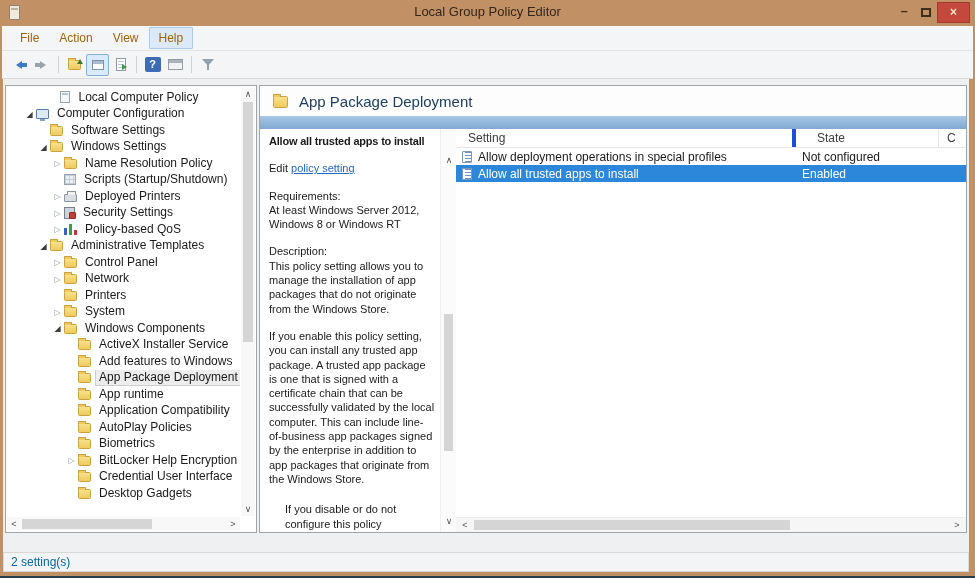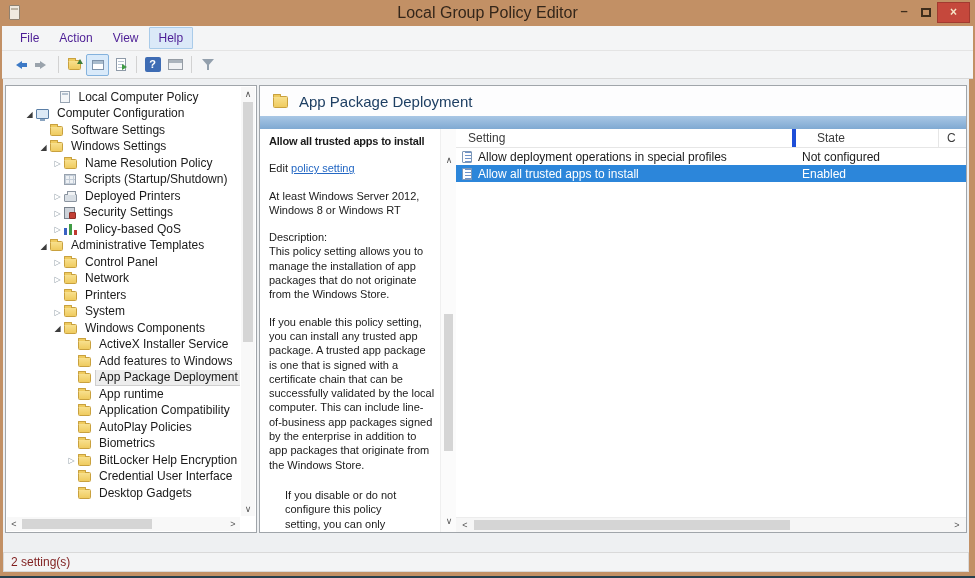--- a/index.html
+++ b/index.html
@@ -11,33 +11,33 @@
   }
   .window { position:absolute; inset:0; background:#c29065; }
   .window::after { content:""; position:absolute; left:0; right:0; bottom:0; height:2px; background:#27404d; }
 
   
   .titlebar { position:absolute; top:0; left:0; right:0; height:26px; }
   .win-icon { position:absolute; left:9px; top:5px; width:11px; height:15px;
     background:#efe9df; border:1px solid #8f8170; border-radius:1px; }
   .win-icon::before { content:""; position:absolute; left:1px; top:2px; right:1px; height:2px; background:#bcb3a3; }
   .title { position:absolute; left:0; right:0; top:4px; text-align:center;
-    font-size:16px; color:#34261a; }
+    font-size:13px; color:#34261a; }
   .controls { position:absolute; right:5px; top:2px; height:21px; display:flex; align-items:center; }
   .ctrl-min { width:22px; height:20px; text-align:center; line-height:16px;
     color:#3e2d1c; font-size:13px; font-weight:bold; }
   .ctrl-max { width:22px; height:20px; display:flex; align-items:center; justify-content:center; }
   .ctrl-max i { display:block; width:10px; height:9px; border:2px solid #3e2d1c; background:transparent; }
   .ctrl-close { width:33px; height:21px; background:#c5483c; border:1px solid #a33a30;
     color:#f6e6c8; font-size:12px; font-weight:bold; text-align:center; line-height:19px; }
 
   
   .menubar { position:absolute; top:26px; left:2px; right:2px; height:25px;
     background:#f4f5f6; border-bottom:1px solid #e4e4e4;
-    display:flex; align-items:center; padding-left:8px; font-size:12px; color:#4c1d95; }
+    display:flex; align-items:center; padding-left:8px; font-size:12px; color:#a16207; }
   .menu-item { padding:3px 9px; border:1px solid transparent; border-radius:1px; }
   .menu-hl { background:#dbe9f8; border-color:#a9cbe9; }
 
   
   .toolbar { position:absolute; top:51px; left:2px; right:2px; height:28px;
     background:#f4f5f6; border-bottom:1px solid #d8d8d8;
     display:flex; align-items:center; padding-left:6px; }
   .tb-btn { width:23px; height:22px; display:flex; align-items:center; justify-content:center;
     position:relative; border-radius:2px; flex:none; }
   .tb-sep { width:1px; height:17px; background:#d2d2d2; margin:0 4px; flex:none; }
@@ -159,21 +159,21 @@
   .tab-outer { position:absolute; inset:0; background:#848484;
     clip-path:polygon(0 0,100% 0,calc(100% - 9px) 100%,9px 100%); }
   .tab-inner { position:absolute; inset:0 1px 1px 1px; background:#f4f5f6;
     clip-path:polygon(1px 0,calc(100% - 1px) 0,calc(100% - 9px) 100%,9px 100%); }
   .tab-active { z-index:2; }
   .tab-active .tab-inner { background:#ffffff; }
   .tab-label { position:absolute; inset:0; text-align:center; line-height:17px; font-size:12px; color:#1a1a1a; }
 
   
   .statusbar { position:absolute; left:3px; right:6px; bottom:6px; height:20px;
-    background:#f3f4f5; border:1px solid #d9d9d9; font-size:12px; color:#7f1d1d;
+    background:#f3f4f5; border:1px solid #d9d9d9; font-size:12px; color:#0369a1;
     padding:2px 0 0 7px; }
 </style>
 </head>
 <body>
 
 <div class="window">
 
   <div class="titlebar">
     <span class="win-icon"></span>
     <div class="title">Local Group Policy Editor</div>
@@ -365,20 +365,21 @@
         <span class="icon-folder big"></span>
         <span>App Package Deployment</span>
       </div>
       <div class="r-band"></div>
       <div class="r-content">
 
         <div class="details">
           <div class="d-title">Allow all trusted apps to install</div>
           <div class="d-block"><span>Edit </span><span class="d-link">policy setting</span></div>
           <div class="d-block">
+            <div>Requirements:</div>
             <div>At least Windows Server 2012, Windows 8 or Windows RT</div>
           </div>
           <div>Description:</div>
           <p>This policy setting allows you to manage the installation of app packages that do not originate from the Windows Store.</p>
           <p>If you enable this policy setting, you can install any trusted app package. A trusted app package is one that is signed with a certificate chain that can be successfully validated by the local computer. This can include line-of-business app packages signed by the enterprise in addition to app packages that originate from the Windows Store.</p>
           <p class="clip">If you disable or do not configure this policy setting, you can only</p>
         </div>
 
         <div class="d-scroll">
           <span class="sb-arrow up">∧</span>

